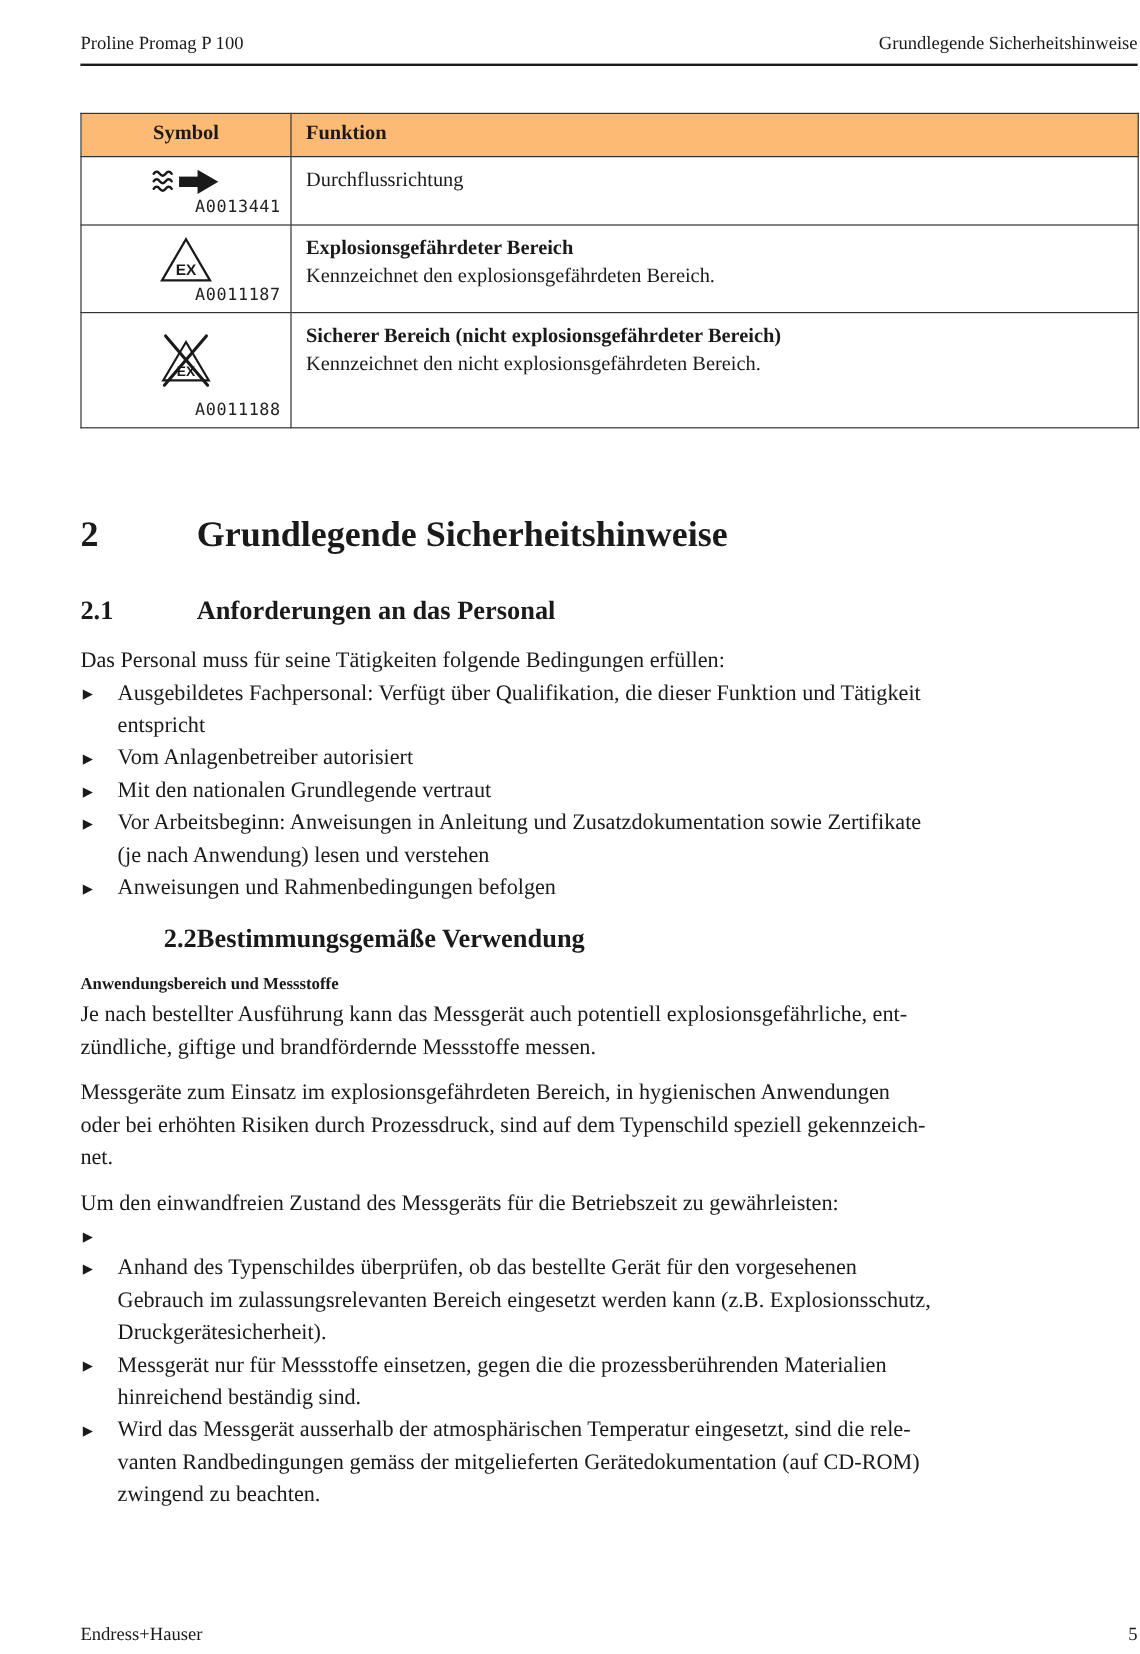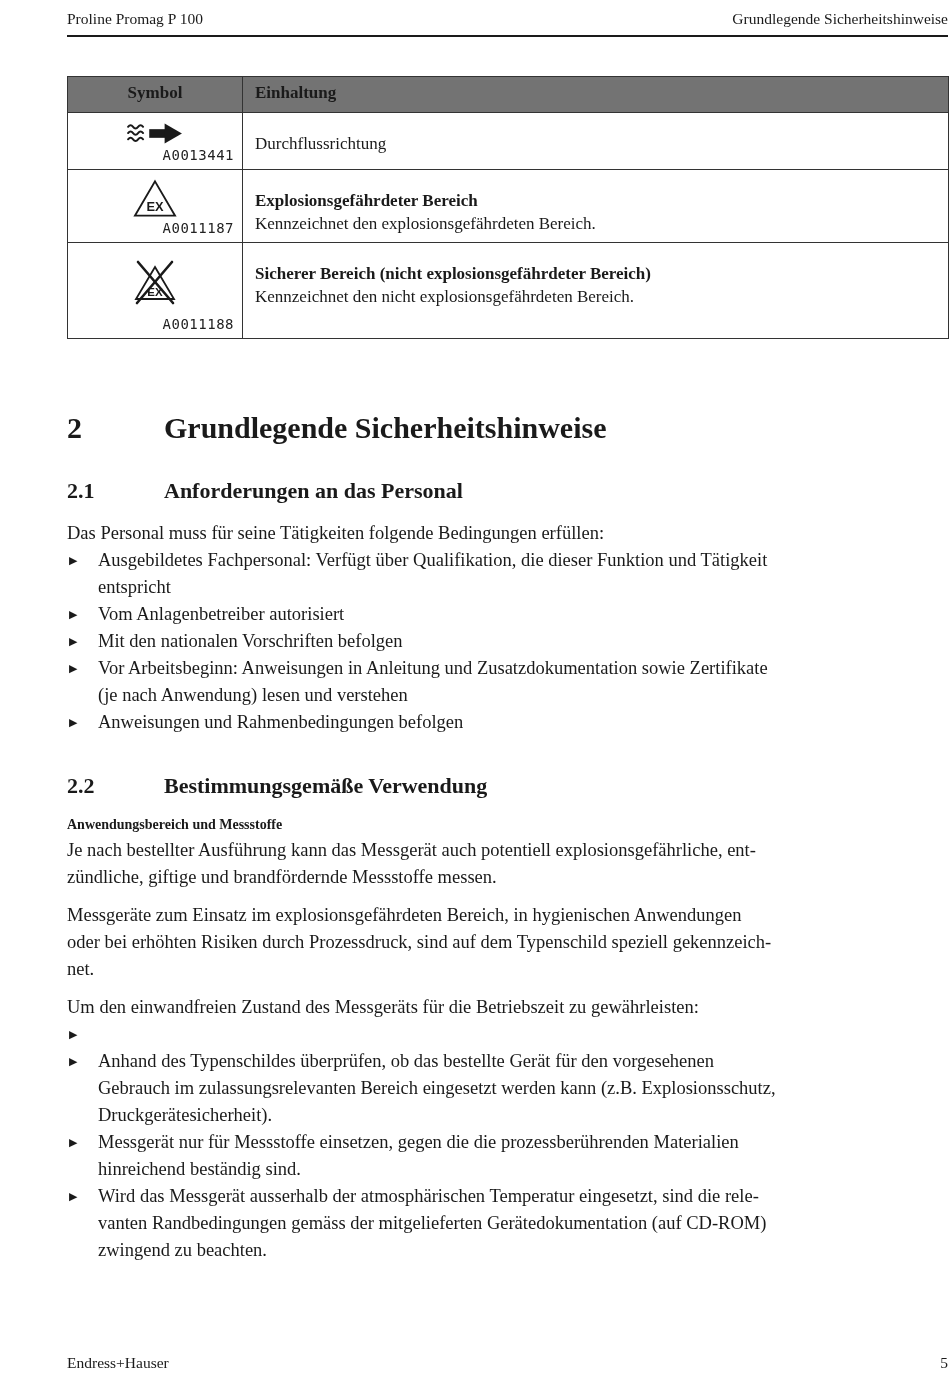--- a/index.html
+++ b/index.html
@@ -13,75 +13,75 @@
   .page{
     position:relative;
     width:950px;height:1378px;
     overflow:hidden;
     box-sizing:border-box;
     padding:0 2px 0 67px;
   }
   
   .running-header{
     display:flex;justify-content:space-between;align-items:flex-end;
-    padding-top:9px;
+    padding-top:27px;
     font-size:15.5px;line-height:20px;
     border-bottom:2px solid #1a1a1a;
     padding-bottom:6px;
   }
   
   table.symbol-table{
     border-collapse:collapse;
     table-layout:fixed;
     width:881px;
     margin-top:39px;
     border:1.5px solid #222222;
   }
   table.symbol-table th, table.symbol-table td{
     border:1px solid #333333;
     vertical-align:top;
     box-sizing:border-box;
   }
   .col-symbol{width:175px;}
   .col-meaning{width:706px;}
   th{
-    background:#737373;
+    background:#fdba74;
     height:36px;
     font-size:17px;
     font-weight:bold;
     padding:6px 12px 4px 12px;
   }
   th.th-symbol{text-align:center;}
   th.th-meaning{text-align:left;}
   td.sym-cell{position:relative;}
   td.row1{height:57px;}
   td.row2{height:73px;}
   td.row3{height:96px;}
   .sym-wrap{
     position:absolute;left:0;right:0;top:0;bottom:16px;
     display:flex;align-items:center;justify-content:center;
   }
   .code{
     position:absolute;right:8px;bottom:6px;
     font-family:"DejaVu Sans Mono",monospace;
     font-size:14px;color:#222222;letter-spacing:0.5px;
   }
-  td.desc-cell{padding:19px 12px 6px 12px;}
+  td.desc-cell{padding:7px 12px 6px 12px;}
   .cell-title{font-size:17px;font-weight:bold;line-height:23px;}
   .cell-desc{font-size:17px;line-height:23px;}
   
   .heading1{
     display:flex;margin:70px 0 0 0;
     font-size:30px;font-weight:bold;line-height:38px;
   }
   .heading2{
     display:flex;margin:30px 0 0 0;
     font-size:22px;font-weight:bold;line-height:28px;
   }
-  .h2-second{margin-top:36px;}
+  .h2-second{margin-top:14px;text-align:right;}
   .h-num{flex:none;width:97px;}
   
   .para{
     font-size:18.5px;line-height:27px;
     margin:0;white-space:pre-line;
   }
   .para-intro{margin-top:15px;}
   .para-gap{margin-top:11px;}
   .subhead{
     margin-top:12px;
@@ -116,21 +116,21 @@
   </div>
 
   <table class="symbol-table">
     <colgroup>
         <col class="col-symbol">
         <col class="col-meaning">
       </colgroup>
     <thead>
       <tr>
         <th class="th-symbol">Symbol</th>
-        <th class="th-meaning">Einhaltung</th>
+        <th class="th-meaning">Funktion</th>
       </tr>
     </thead>
     <tbody>
       <tr>
         <td class="sym-cell row1">
           <span class="sym-wrap">
             <svg width="58" height="25" viewBox="0 0 60 26">
               <g fill="none" stroke="#1a1a1a" stroke-width="2.1" stroke-linecap="round">
                 <path d="M2 6 q2.6 -3.4 5.2 0 t5.2 0 t5.2 0"></path>
                 <path d="M2 12.5 q2.6 -3.4 5.2 0 t5.2 0 t5.2 0"></path>
@@ -199,21 +199,21 @@
     <span class="bullet-marker">▶</span>
     <span class="bullet-text">Ausgebildetes Fachpersonal: Verfügt über Qualifikation, die dieser Funktion und Tätigkeit
 entspricht</span>
   </div>
   <div class="bullet">
     <span class="bullet-marker">▶</span>
     <span class="bullet-text">Vom Anlagenbetreiber autorisiert</span>
   </div>
   <div class="bullet">
     <span class="bullet-marker">▶</span>
-    <span class="bullet-text">Mit den nationalen Vorschriften befolgen</span>
+    <span class="bullet-text">Mit den nationalen Grundlegende vertraut</span>
   </div>
   <div class="bullet">
     <span class="bullet-marker">▶</span>
     <span class="bullet-text">Vor Arbeitsbeginn: Anweisungen in Anleitung und Zusatzdokumentation sowie Zertifikate
 (je nach Anwendung) lesen und verstehen</span>
   </div>
   <div class="bullet">
     <span class="bullet-marker">▶</span>
     <span class="bullet-text">Anweisungen und Rahmenbedingungen befolgen</span>
   </div>

